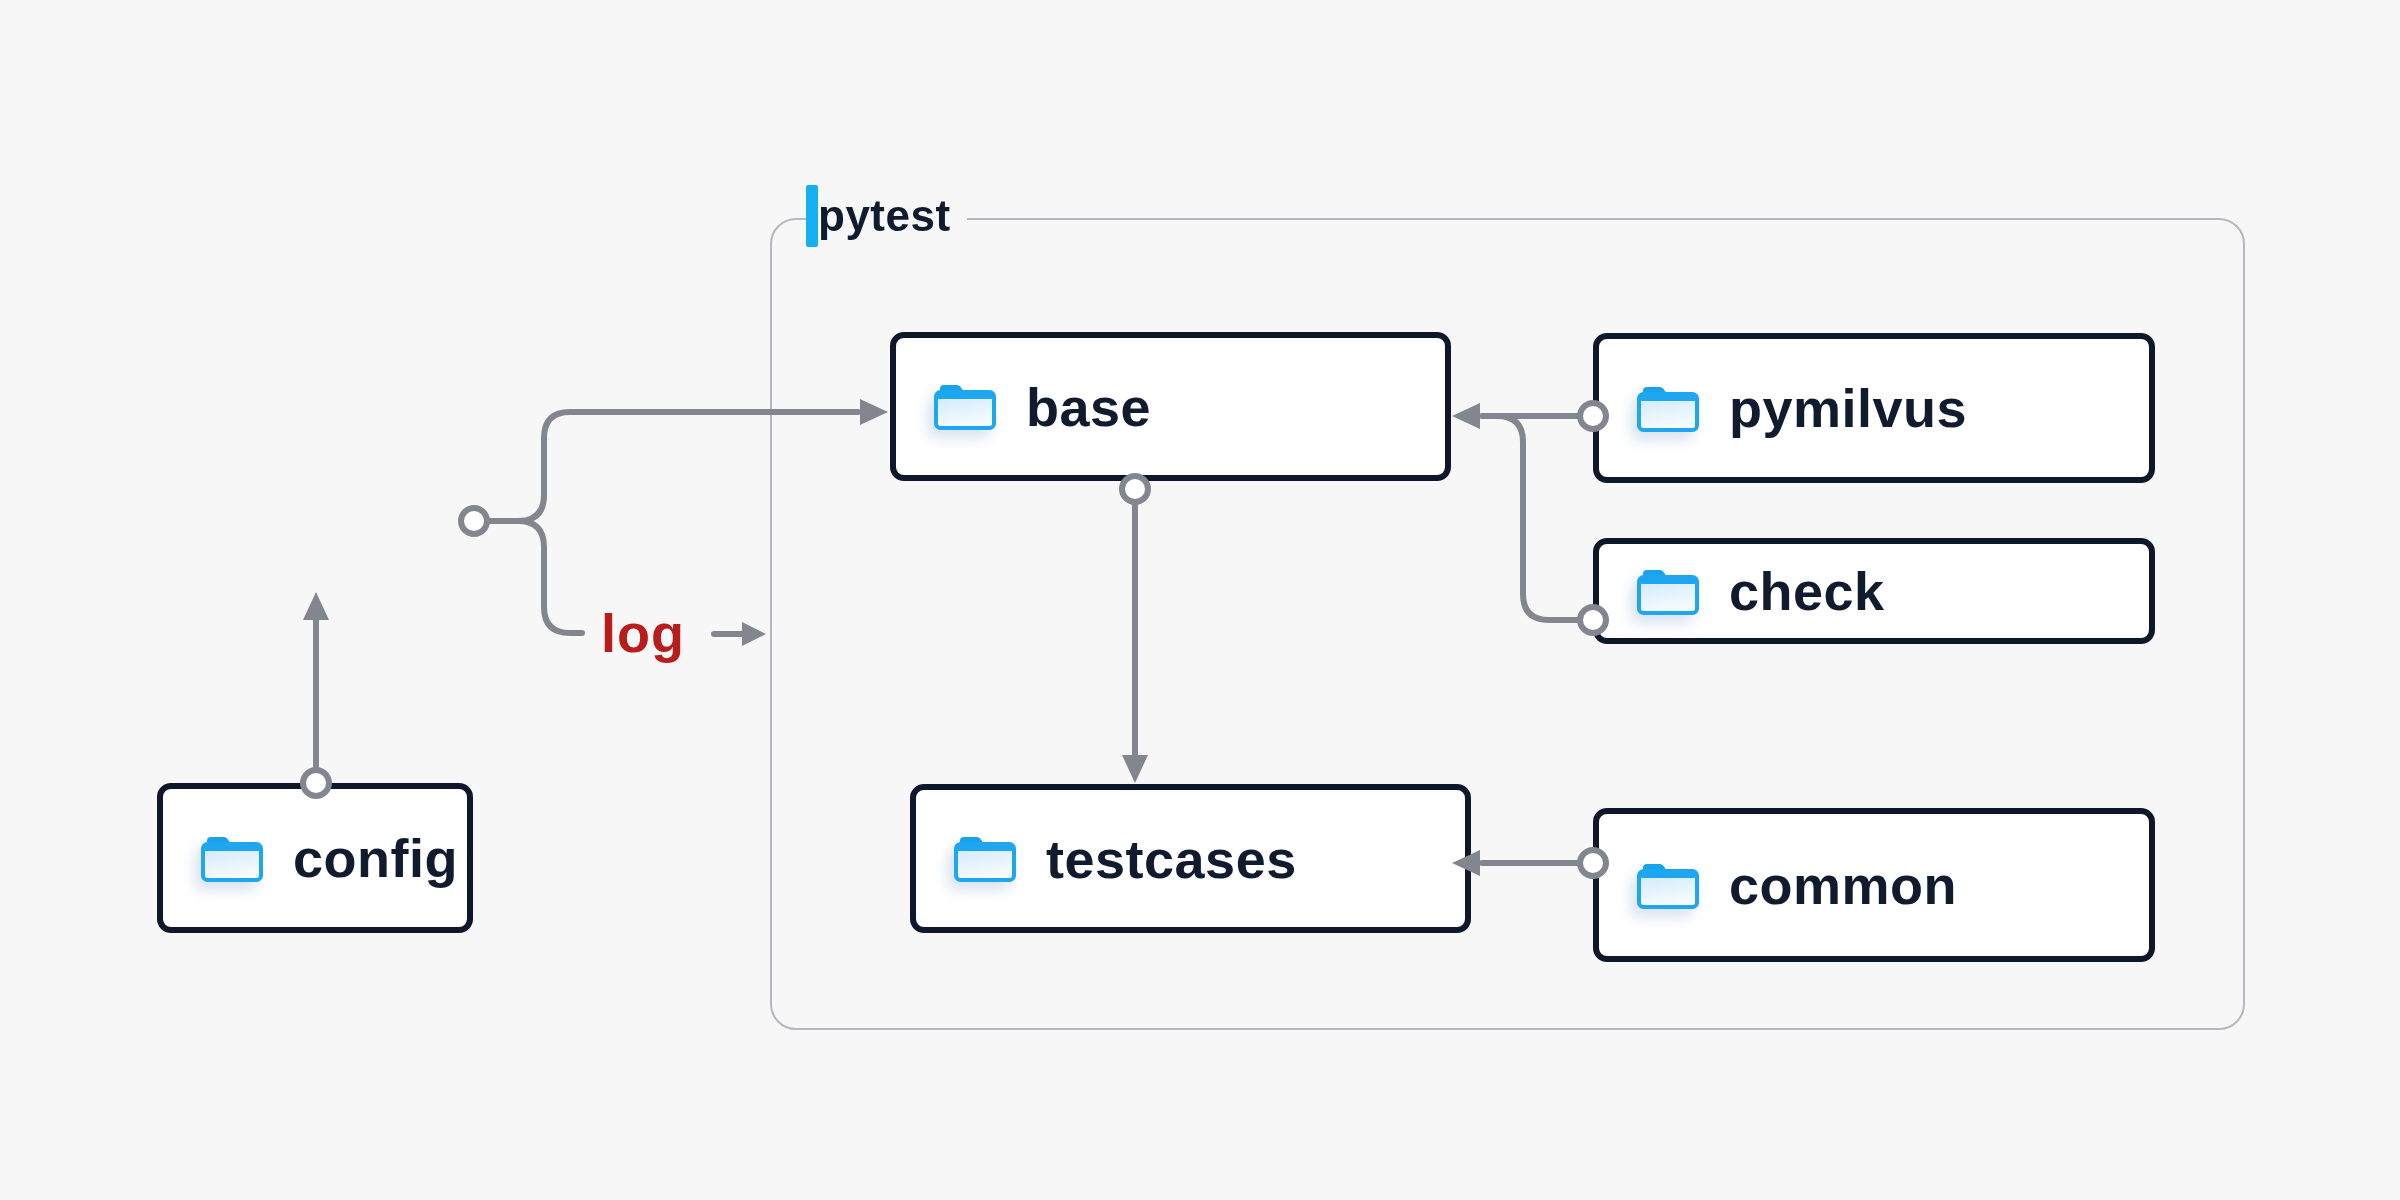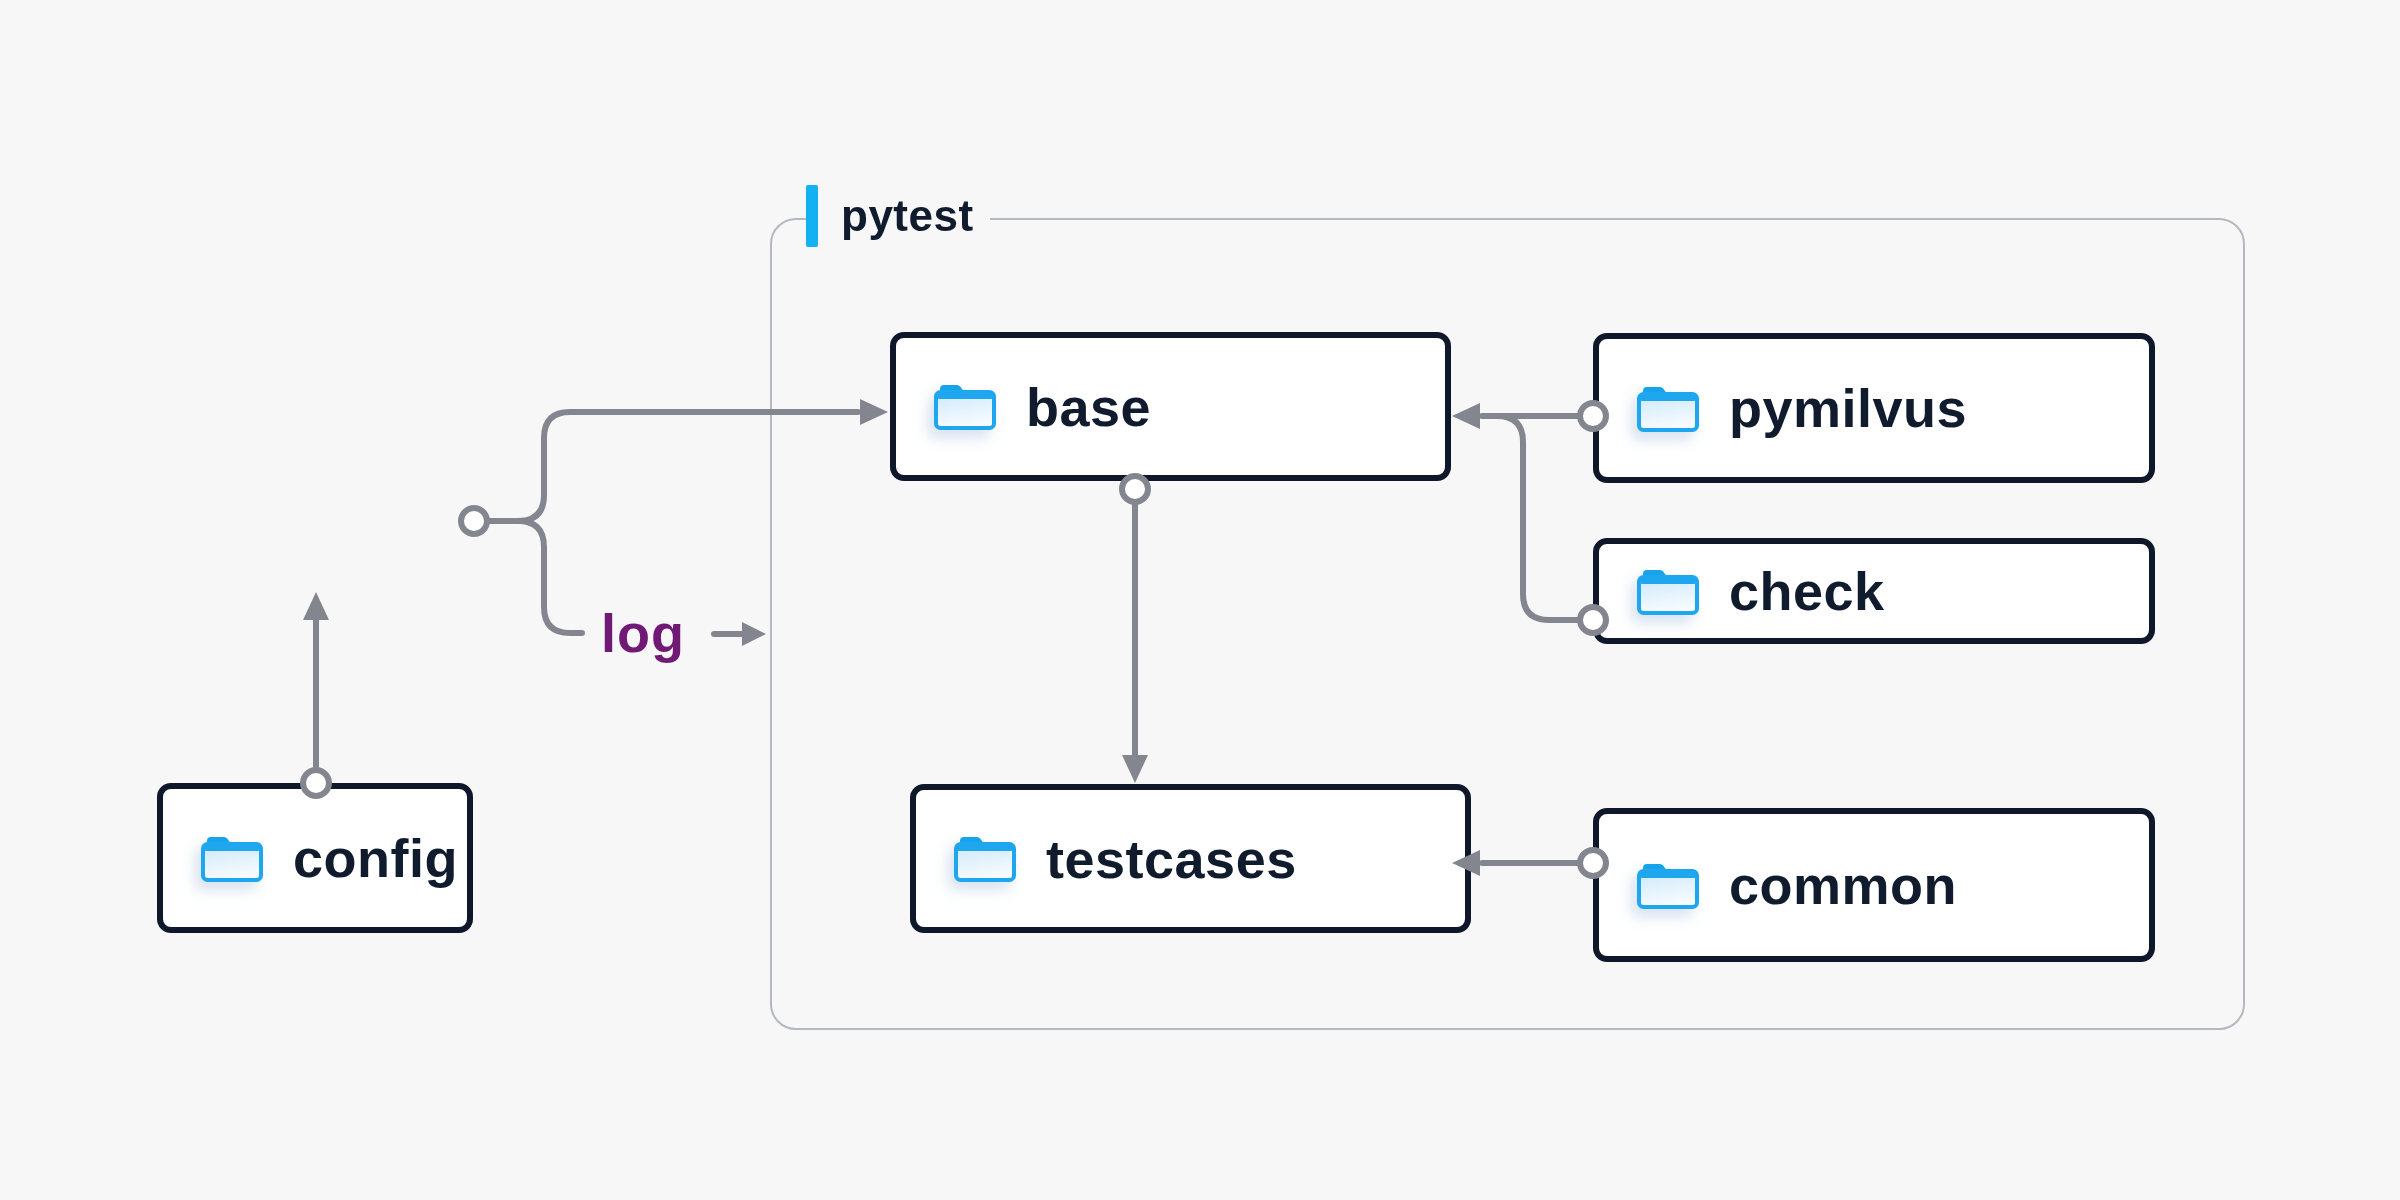--- a/index.html
+++ b/index.html
@@ -22,21 +22,20 @@
     border-radius: 26px;
     box-sizing: border-box;
     background: transparent;
   }
   .group-label {
     position: absolute;
     left: 806px; top: 184px;
     height: 64px;
     display: flex;
     align-items: center;
-    gap: 23px;
     padding: 0 16px 0 0;
     background: #f7f7f8;
     z-index: 2;
   }
   .group-label .accent-bar {
     width: 12px; height: 62px;
     background: #14b1f2;
     border-radius: 2px;
   }
   .group-label .group-title {
@@ -83,21 +82,21 @@
     stroke-linecap: round;
   }
   .edge-head { fill: #84868f; stroke: none; }
   .edge-dot  { fill: #ffffff; stroke: #84868f; stroke-width: 6; }
   
   .edge-label-log {
     position: absolute;
     left: 601px; top: 602px;
     font-size: 54px;
     font-weight: 600;
-    color: #701a75;
+    color: #b91c1c;
     letter-spacing: 1px;
     z-index: 4;
   }
 </style>
 </head>
 <body>
 
 <div class="stage">
 
   <svg width="0" height="0" style="position:absolute" aria-hidden="true">

